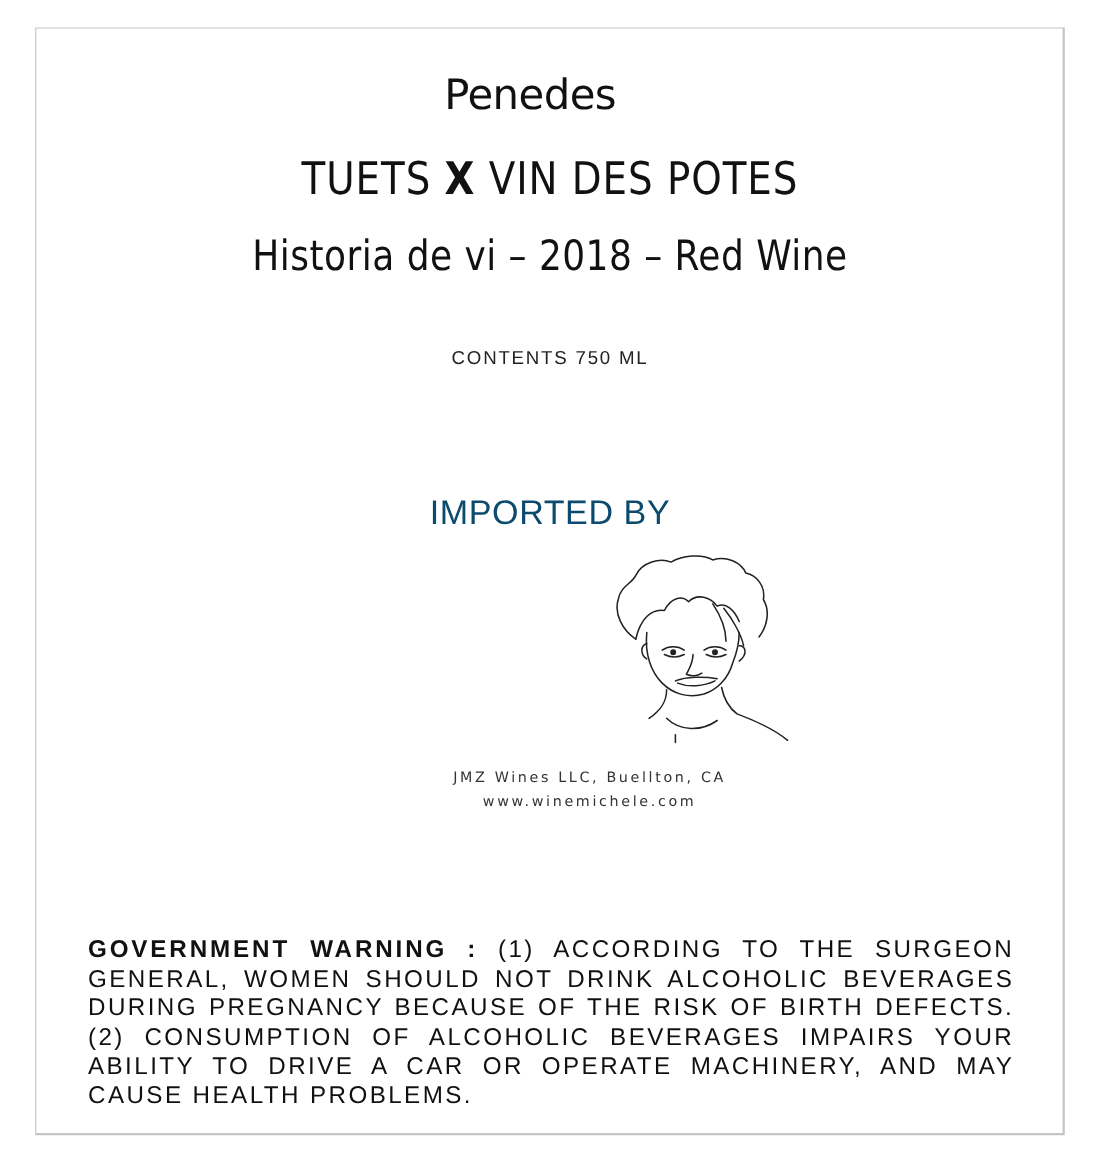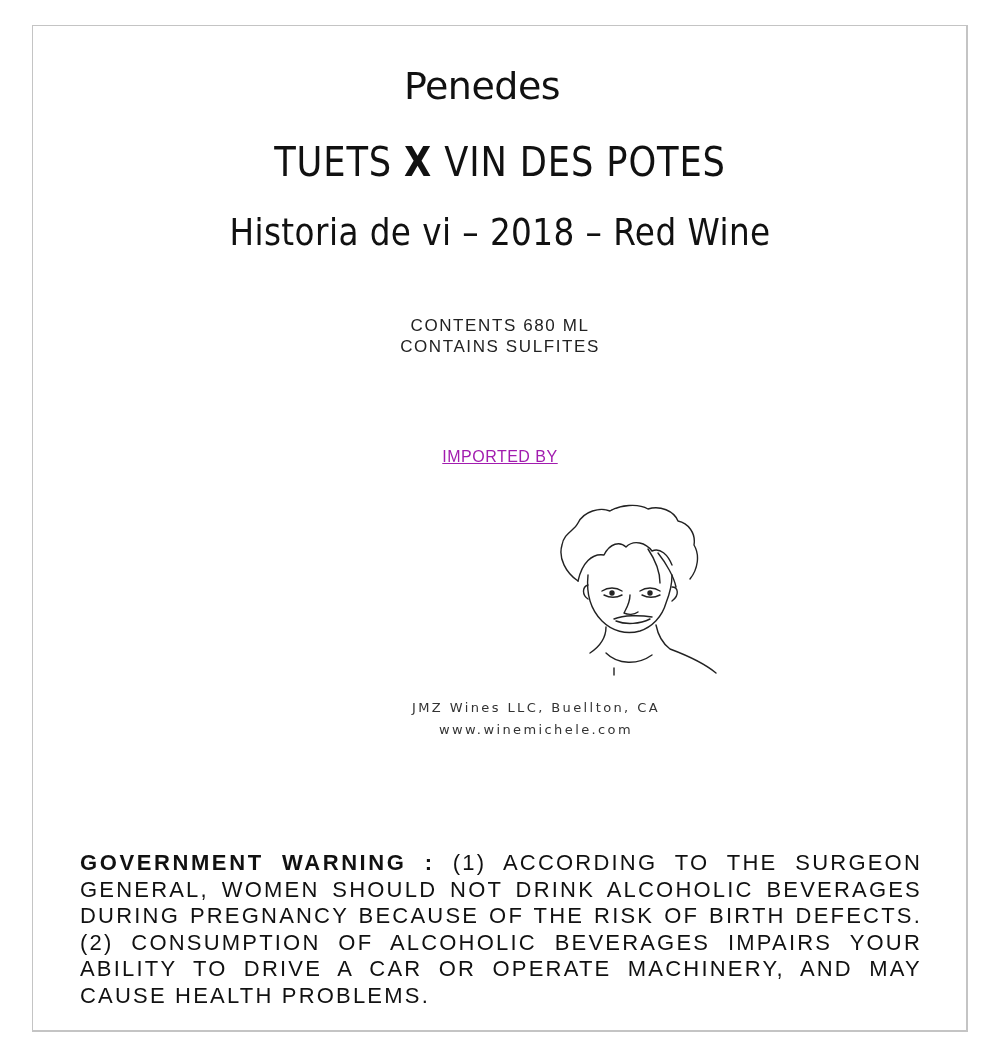--- a/index.html
+++ b/index.html
@@ -8,21 +8,21 @@
     position: absolute; left: 32px; top: 25px; width: 936px; height: 1007px;
     border: 1px solid #c4c4c4; border-right-width: 2px; border-bottom-width: 2px;
     box-sizing: border-box; background: #fff;
   }
   .abs { position: absolute; left: 0; width: 1000px; text-align: center; color: #111; }
   .region { top: 64px; font-family: "DejaVu Sans", sans-serif; font-size: 38px; letter-spacing: -0.5px; left: -18px; }
   .producer { top: 138px; font-family: "DejaVu Sans", sans-serif; font-size: 41px; letter-spacing: 1px; transform: scaleX(0.86); }
   .producer .x { font-weight: bold; }
   .cuvee { top: 210px; font-family: "DejaVu Sans", sans-serif; font-size: 38px; transform: scaleX(0.86); letter-spacing: 0.5px; }
   .specs { top: 315px; font-family: "Liberation Sans", sans-serif; font-size: 17px; letter-spacing: 1.6px; line-height: 21px; color: #222; }
-  .imported { top: 448px; font-family: "Liberation Sans", sans-serif; font-size: 16px; letter-spacing: 0.5px; color: #a21caf; text-decoration: underline; }
+  .imported { top: 448px; font-family: "Liberation Sans", sans-serif; font-size: 31px; letter-spacing: 0.5px; color: #0c4a6e; }
   .portrait { position: absolute; left: 548px; top: 503px; width: 180px; height: 175px; }
   .importer { top: 697px; font-family: "DejaVu Sans", sans-serif; font-size: 13px; letter-spacing: 2.4px; line-height: 22px; color: #333; left: 36px; }
   .warning {
     position: absolute; left: 80px; top: 850px; width: 842px;
     font-family: "Liberation Sans", sans-serif; font-size: 22px; line-height: 26.5px;
     letter-spacing: 2.2px; text-align: justify; text-align-last: left; color: #111;
   }
   .warning .lead { font-weight: bold; letter-spacing: 2.6px; }
 </style>
 </head>
@@ -34,22 +34,21 @@
 
 <div class="abs producer">
   <span>TUETS</span>
   <span class="x">X</span>
   <span>VIN DES POTES</span>
 </div>
 
 <div class="abs cuvee">Historia de vi – 2018 – Red Wine</div>
 
 <div class="abs specs">
-  <div>CONTENTS 680 ML</div>
-  <div>CONTAINS SULFITES</div>
+  <div>CONTENTS 750 ML</div>
 </div>
 
 <div class="abs imported">IMPORTED BY</div>
 
 <svg class="portrait" viewBox="0 0 180 175" fill="none" stroke="#222" stroke-width="1.4" stroke-linecap="round" stroke-linejoin="round">
 
   <path d="M30 78 C18 70 10 55 14 42 C16 30 26 28 30 20 C36 8 52 4 62 8 C72 2 90 0 100 6 C112 2 126 8 130 18 C140 20 148 30 146 42 C152 52 150 66 142 76"></path>
   <path d="M30 78 C34 60 44 50 56 52 C62 40 72 38 78 44 C86 36 98 40 104 48 C112 44 120 52 124 62"></path>
   <path d="M110 50 C118 60 126 74 128 84"></path>
   <path d="M100 46 C108 58 112 70 112 80"></path>

